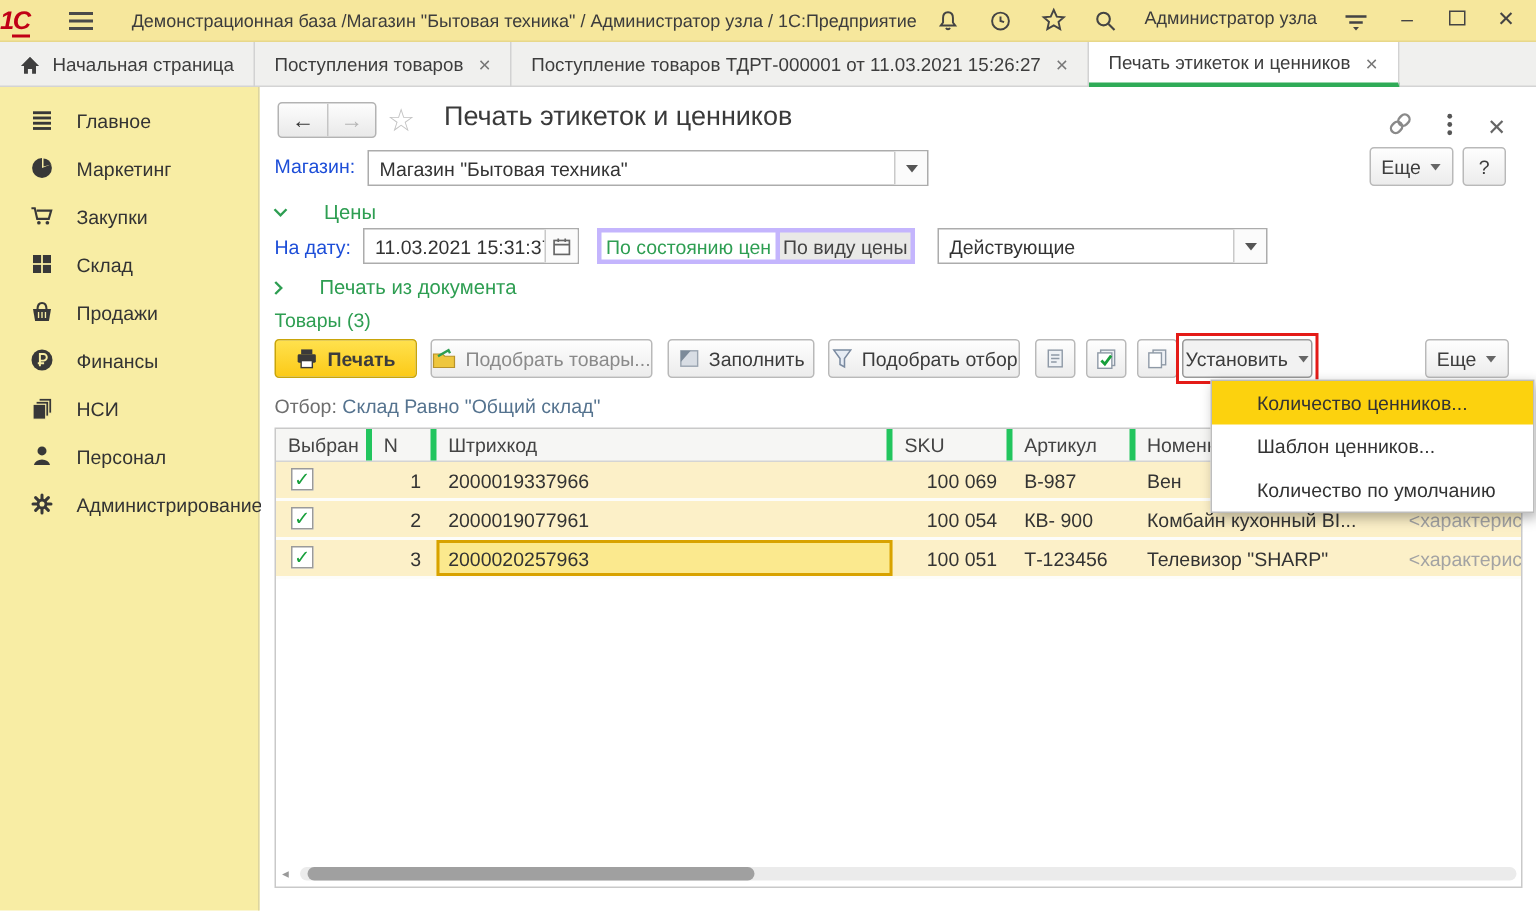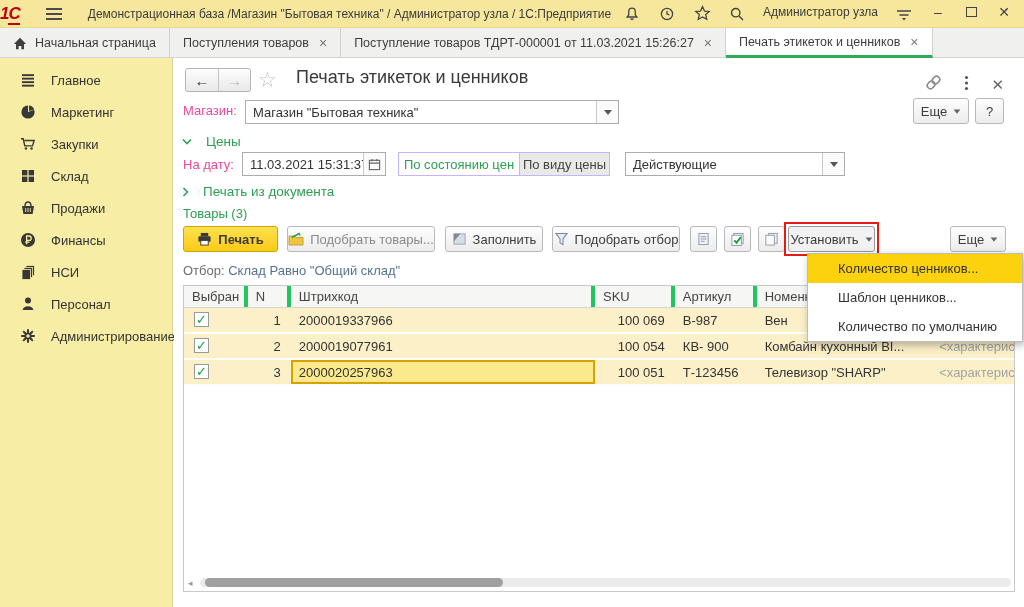--- a/index.html
+++ b/index.html
@@ -33,21 +33,21 @@
   
   #sidebar { position:absolute; top:58px; left:0; width:173px; height:549px;
     background:#f8eda4; border-right:1px solid #ddd5a0; padding-top:6px; }
   .sbitem { display:flex; align-items:center; gap:15px; padding:7px 0 7px 20px;
     font-size:13px; color:#333; cursor:pointer; height:32px; }
   .sbitem svg { flex:0 0 16px; }
 
   
   #main { position:absolute; top:58px; left:174px; width:850px; height:549px; background:#fff; }
   .grn { color:#2e9e52; }
-  label, .lbl { font-size:13px; color:#ec4899; }
+  label, .lbl { font-size:13px; color:#1d4ed8; }
 
   .navgroup { left:11px; top:10px; display:flex; border:1px solid #b3b3b3; border-radius:3px;
     overflow:hidden; background:linear-gradient(#fdfdfd,#e9e9e9); }
   .navbtn { width:32px; height:22px; display:flex; align-items:center; justify-content:center;
     font-size:15px; cursor:pointer; }
   .navbtn+.navbtn { border-left:1px solid #c5c5c5; }
   #fav-star { left:84px; top:10px; font-size:21px; color:#c3c3c3; cursor:pointer; }
   #page-title { left:122px; top:9px; font-size:18px; color:#3a3a3a; white-space:nowrap; }
   #hdr-icons { right:20px; top:16px; display:flex; gap:22px; align-items:center; }
 
@@ -57,24 +57,24 @@
   .ddbtn { width:22px; height:100%; border-left:1px solid #c9c9c9; display:flex;
     align-items:center; justify-content:center; cursor:pointer; background:#fbfbfb; }
   .caret { width:0; height:0; border-left:4px solid transparent; border-right:4px solid transparent;
     border-top:5px solid #555; }
 
   .btn { display:inline-flex; align-items:center; justify-content:center; gap:6px;
     border:1px solid #b9b9b9; border-radius:3px; background:linear-gradient(#fefefe,#ececec);
     font-size:13px; color:#3c3c3c; height:26px; cursor:pointer; }
   .btn .caret { border-top-color:#666; transform:scale(.85); }
 
-  .sechdr { font-size:13.5px; display:flex; align-items:center; gap:14px; cursor:pointer; }
+  .sechdr { font-size:13.5px; display:flex; align-items:center; gap:24px; cursor:pointer; }
 
   .toggle { height:24px; display:flex; align-items:center; justify-content:center;
-    font-size:13px; border:1px solid #c4b5fd; cursor:pointer; }
+    font-size:13px; border:3px solid #c4b5fd; cursor:pointer; }
   .toggle.on { background:#fff; color:#2e9e52; }
   .toggle.off { background:#e9e9e7; color:#444; border-left:none; }
 
   
   #tbl { left:9px; top:227px; width:832px; height:307px; border:1px solid #c9c9c9; background:#fff; }
   .thead { display:flex; height:22px; background:#f6f6f4; border-bottom:1px solid #d4d4d4; }
   .th { font-size:13px; color:#444; padding:3px 0 0 8px; border-right:4px solid #22c55e;
     white-space:nowrap; overflow:hidden; }
   .trow { display:flex; height:26px; border-bottom:2px solid #fdfdfa; background:#fcf0c8; }
   .td { font-size:13px; color:#333; padding:5px 6px 0 8px; white-space:nowrap; overflow:hidden; }

